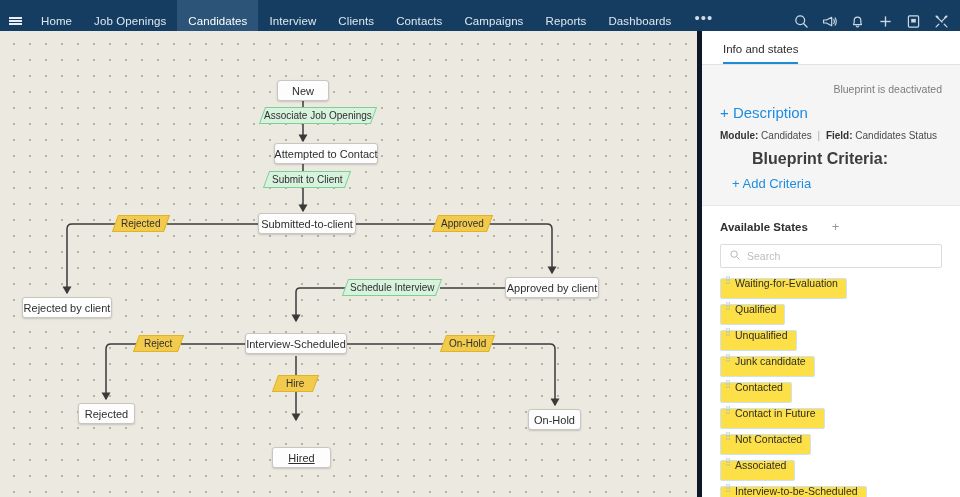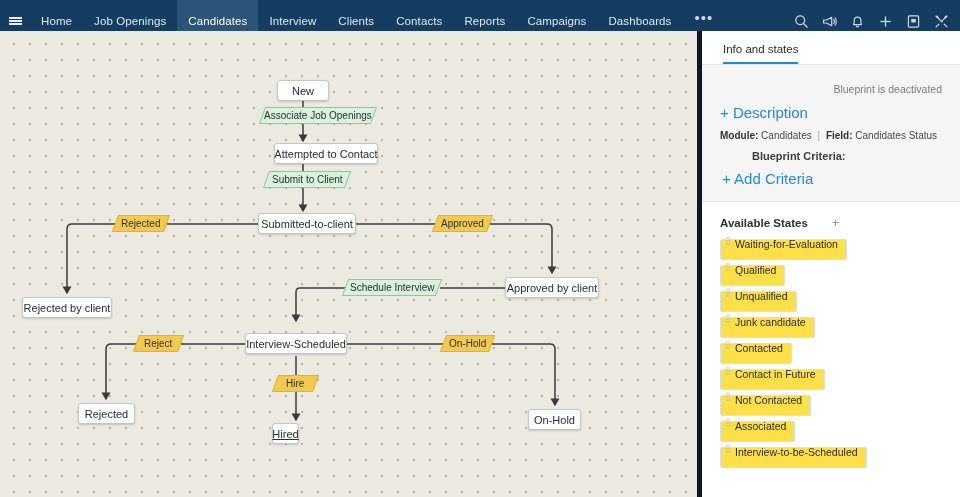--- a/index.html
+++ b/index.html
@@ -110,22 +110,22 @@
     background: #f5f5f5;
     border-bottom: 1px solid #e6e6e6;
     padding: 16px 18px 14px 18px;
   }
   #bp-title { font-size: 17.5px; color: #2b2b2b; font-weight: 400; letter-spacing: .1px; }
   #bp-deactivated { text-align: right; font-size: 10.5px; color: #7c7c7c; margin-top: 2px; }
   #bp-description { font-size: 15px; color: #1f8ce0; margin-top: 9px; cursor: pointer; }
   #bp-module-row { font-size: 10px; color: #4a4a4a; margin-top: 9px; }
   #bp-module-row b { font-weight: 700; color: #333; }
   #bp-module-row .sep { color: #aaa; padding: 0 3px; }
-  #bp-criteria-label { font-size: 11px; color: #3d3d3d; font-weight: 700; margin-top: 9px; padding-left: 32px; }
-  #bp-add-criteria { font-size: 15px; color: #1f8ce0; margin-top: 8px; margin-left: 2px; cursor: pointer; }
+  #bp-criteria-label { font-size: 16px; color: #3d3d3d; font-weight: 700; margin-top: 9px; padding-left: 32px; }
+  #bp-add-criteria { font-size: 13px; color: #1f8ce0; margin-top: 8px; margin-left: 12px; cursor: pointer; }
 
   #states-section { padding: 14px 18px 0 18px; }
   #states-header { display: flex; align-items: center; gap: 24px; }
   #states-title { font-size: 11.5px; color: #2f2f2f; font-weight: 700; }
   #add-state-icon { font-size: 13px; color: #9a9a9a; cursor: pointer; line-height: 1; }
 
   #state-search {
     margin-top: 11px; height: 24px;
     border: 1px solid #dcdcdc; border-radius: 2px;
     display: flex; align-items: center; gap: 6px; padding: 0 8px;
@@ -163,22 +163,22 @@
         <span class="bar"></span>
       </div>
   </div>
   <div id="nav-items" style="display: flex;">
       <div class="navitem">Home</div>
       <div class="navitem">Job Openings</div>
       <div class="navitem active">Candidates</div>
       <div class="navitem">Interview</div>
       <div class="navitem">Clients</div>
       <div class="navitem">Contacts</div>
+      <div class="navitem">Campaigns</div>
       <div class="navitem">Reports</div>
-      <div class="navitem">Campaigns</div>
       <div class="navitem">Dashboards</div>
     </div>
   <div id="nav-more">•••</div>
   <div id="nav-right">
     <span class="navicon">
       <svg viewBox="0 0 20 20" width="17" height="17" fill="none" stroke="#dbe6f0" stroke-width="1.5">
         <circle cx="8.5" cy="8.5" r="5.2"></circle>
           <line x1="12.4" y1="12.4" x2="17" y2="17"></line>
       </svg>
     </span>
@@ -258,21 +258,21 @@
     </g>
   </svg>
   <div id="nodes-layer">
       <div class="node" style="left: 277px; top: 49px; width: 52px;">New</div>
       <div class="node" style="left: 274px; top: 112px; width: 104px;">Attempted to Contact</div>
       <div class="node" style="left: 258px; top: 182px; width: 98px;">Submitted-to-client</div>
       <div class="node" style="left: 22px; top: 266px; width: 90px;">Rejected by client</div>
       <div class="node" style="left: 505px; top: 246px; width: 94px;">Approved by client</div>
       <div class="node" style="left: 245px; top: 302px; width: 102px;">Interview-Scheduled</div>
       <div class="node" style="left: 78px; top: 372px; width: 57px;">Rejected</div>
-      <div class="node" style="left: 272px; top: 392px; width: 27px; text-decoration: underline;">Hired</div>
+      <div class="node" style="left: 272px; top: 416px; width: 59px; text-decoration: underline;">Hired</div>
       <div class="node" style="left: 528px; top: 378px; width: 53px;">On-Hold</div>
     </div>
   <div id="trans-layer">
       <div class="trans green" style="left: 262px; top: 76px; width: 112px;">
         <span>Associate Job Openings</span>
       </div>
       <div class="trans green" style="left: 266px; top: 140px; width: 82px;">
         <span>Submit to Client</span>
       </div>
       <div class="trans amber" style="left: 115px; top: 184px; width: 52px;">
@@ -314,20 +314,29 @@
     <div id="bp-criteria-label">Blueprint Criteria:</div>
     <div id="bp-add-criteria">+ Add Criteria</div>
   </div>
 
   <div id="states-section">
     <div id="states-header">
       <span id="states-title">Available States</span>
       <span id="add-state-icon">+</span>
     </div>
 
+    <div id="state-search">
+      <span>
+        <svg viewBox="0 0 16 16" width="12" height="12" fill="none" stroke="#b4b4b4" stroke-width="1.3">
+          <circle cx="6.8" cy="6.8" r="4.3"></circle>
+            <line x1="10" y1="10" x2="13.6" y2="13.6"></line>
+        </svg>
+      </span>
+      <input id="state-search-input" type="text" placeholder="Search" style="">
+    </div>
 
     <div id="state-list">
         <div class="state-chip">
           <span><svg class="drag-dots" viewBox="0 0 4 11" width="4" height="11">
               <circle cx="0.8" cy="1" r="0.75" fill="#9bb6cc"></circle>
               <circle cx="3.2" cy="1" r="0.75" fill="#9bb6cc"></circle>
               <circle cx="0.8" cy="4" r="0.75" fill="#9bb6cc"></circle>
               <circle cx="3.2" cy="4" r="0.75" fill="#9bb6cc"></circle>
               <circle cx="0.8" cy="7" r="0.75" fill="#9bb6cc"></circle>
               <circle cx="3.2" cy="7" r="0.75" fill="#9bb6cc"></circle>

